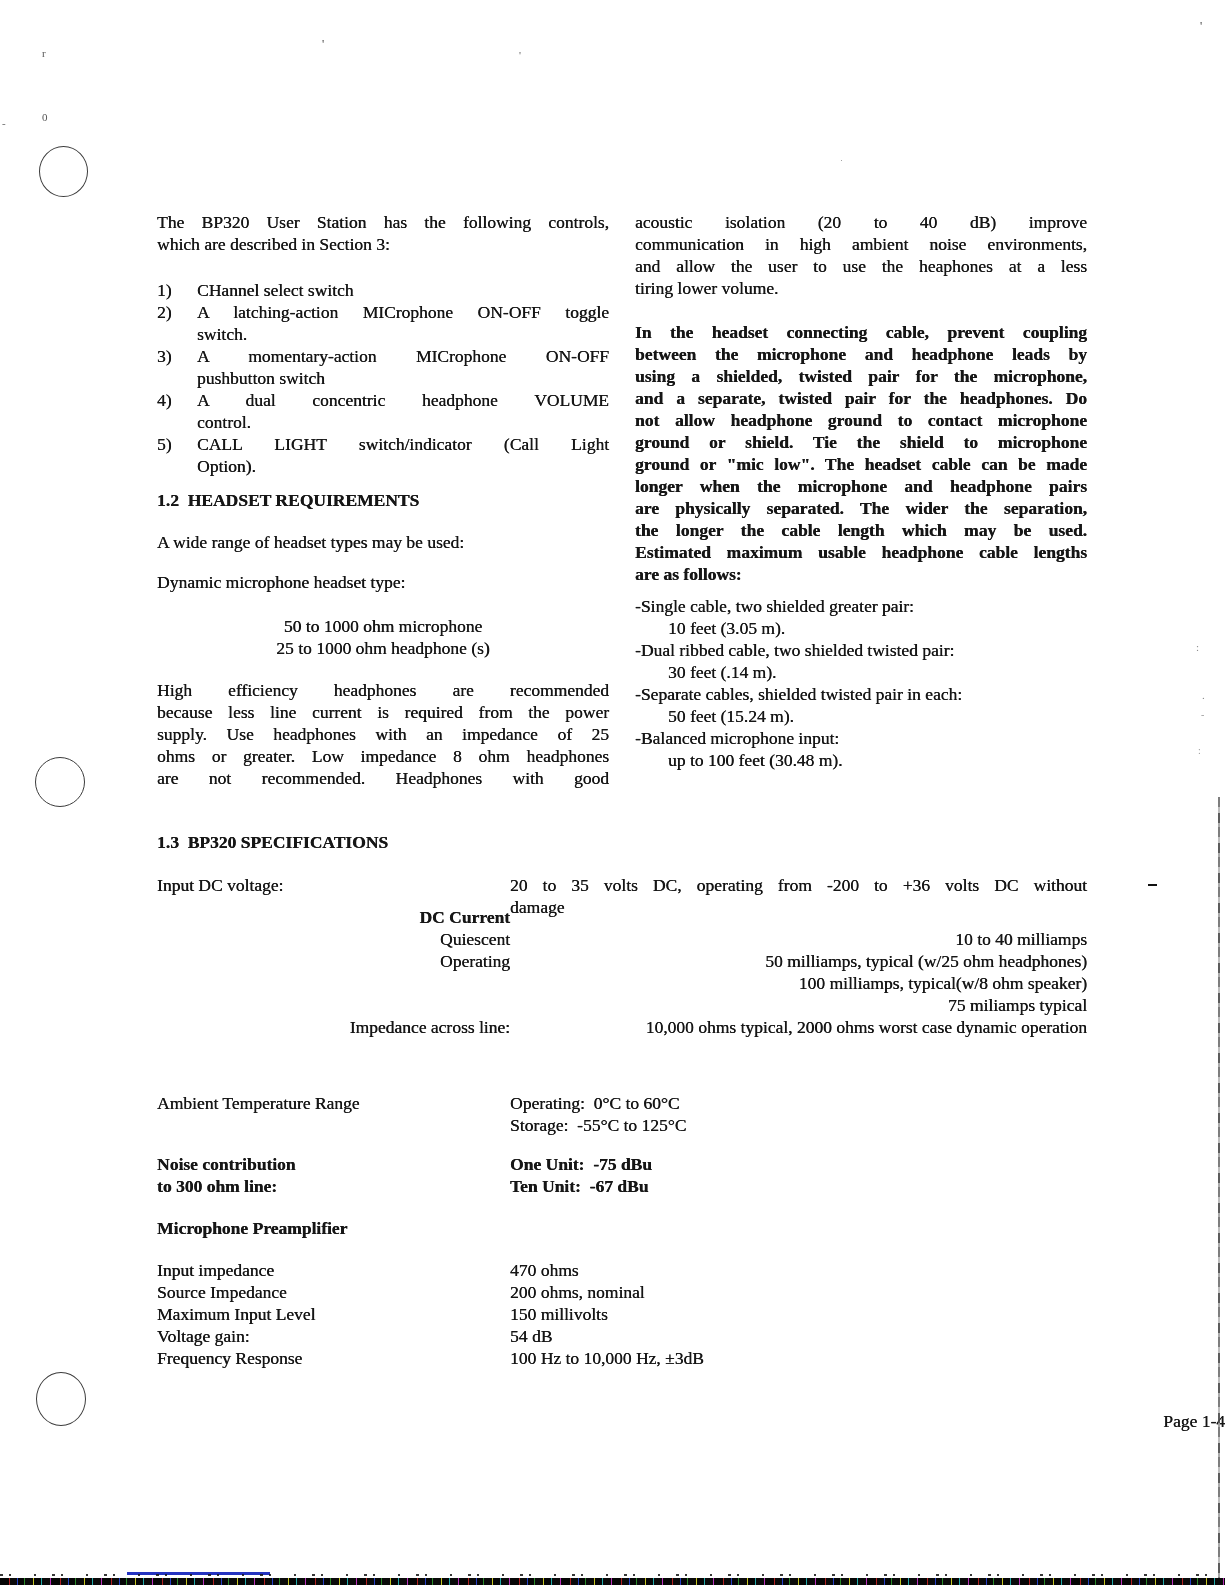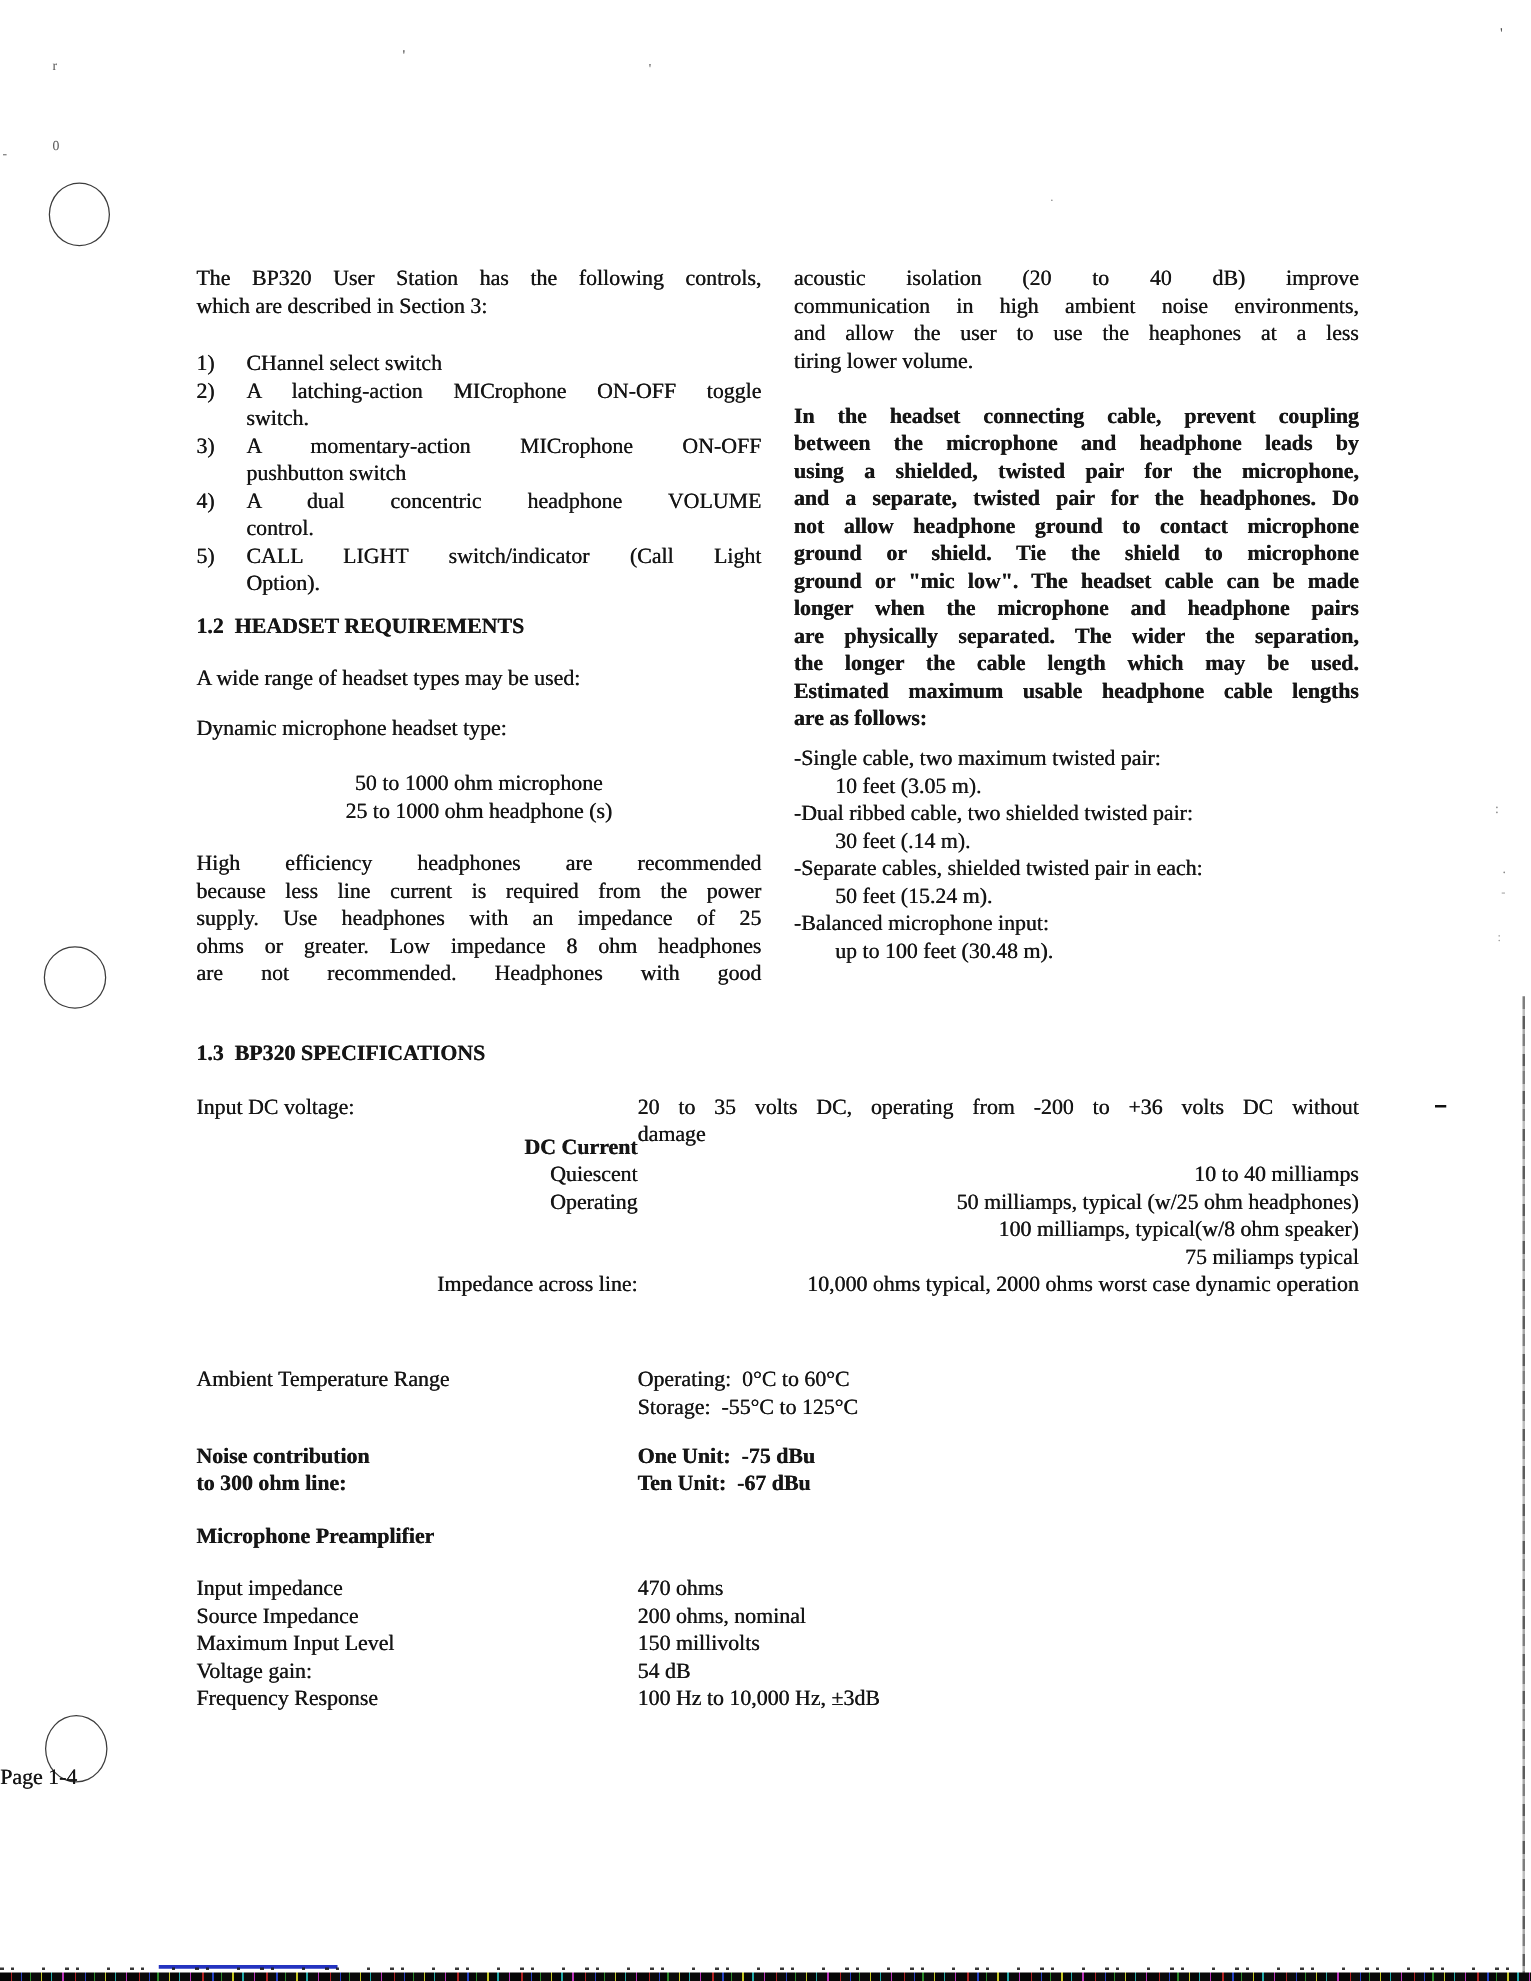--- a/index.html
+++ b/index.html
@@ -20,21 +20,21 @@
   .hole{position:absolute;border:1.6px solid #3c3c3c;border-radius:50%;background:#fff;}
   .speck{position:absolute;text-shadow:none;line-height:1;}
   .blue-mark{position:absolute;left:127px;top:1572px;width:143px;height:3px;background:#2433c0;}
   .dash-strip{position:absolute;left:0;top:1574px;width:1225px;height:2px;opacity:.85;
     background:repeating-linear-gradient(90deg,#151515 0 3px,transparent 3px 9px,#151515 9px 11px,transparent 11px 34px,#151515 34px 36px,transparent 36px 52px);}
   .noise-bar{position:absolute;left:0;top:1578px;width:1225px;height:7px;
     background:repeating-linear-gradient(90deg,#050505 0 9px,#b22222 9px 10px,#0a0a0a 10px 17px,#2642c6 17px 18px,#050505 18px 24px,#2a8a2a 24px 25px,#0a0a0a 25px 33px,#c6c622 33px 34px,#050505 34px 41px,#22aaaa 41px 42px,#0a0a0a 42px 50px,#bb33bb 50px 51px);}
   .edge-dash{position:absolute;left:1218px;top:797px;width:2px;height:788px;opacity:.9;
     background:repeating-linear-gradient(180deg,#6f6f6f 0 10px,#b5b5b5 10px 16px,#4a4a4a 16px 26px,#a0a0a0 26px 30px);}
   .side-dash{position:absolute;left:1148px;top:884px;width:9px;height:2px;background:#111;}
-  .footer{position:absolute;left:0;top:1410px;width:1225px;text-align:left;}
+  .footer{position:absolute;left:0;top:1410px;width:1225px;text-align:right;}
 </style>
 </head>
 <body>
 
 <div class="sheet">
 
   <div class="hole" style="left:39px;top:146px;width:47px;height:49px;"></div>
   <div class="hole" style="left:35px;top:757px;width:48px;height:48px;"></div>
   <div class="hole" style="left:36px;top:1372px;width:48px;height:52px;"></div>
 
@@ -109,21 +109,21 @@
       <div class="line s">ground or shield.   Tie the shield to microphone</div>
       <div class="line s">ground or "mic low".  The headset cable can be made</div>
       <div class="line s">longer when the microphone and headphone pairs</div>
       <div class="line s">are physically separated.  The wider the separation,</div>
       <div class="line s">the longer the cable length which may be used.</div>
       <div class="line s">Estimated maximum usable headphone cable lengths</div>
       <div class="line">are as follows:</div>
     </div>
     <div style="margin-top:10px;">
       <div>
-        <div class="line">-Single cable, two maximum twisted pair:</div>
+        <div class="line">-Single cable, two shielded greater pair:</div>
         <div class="line ind">10 feet (3.05 m).</div>
       </div>
       <div>
         <div class="line">-Dual ribbed cable, two shielded twisted pair:</div>
         <div class="line ind">30 feet (.14 m).</div>
       </div>
       <div>
         <div class="line">-Separate cables, shielded twisted pair in each:</div>
         <div class="line ind">50 feet (15.24 m).</div>
       </div>

